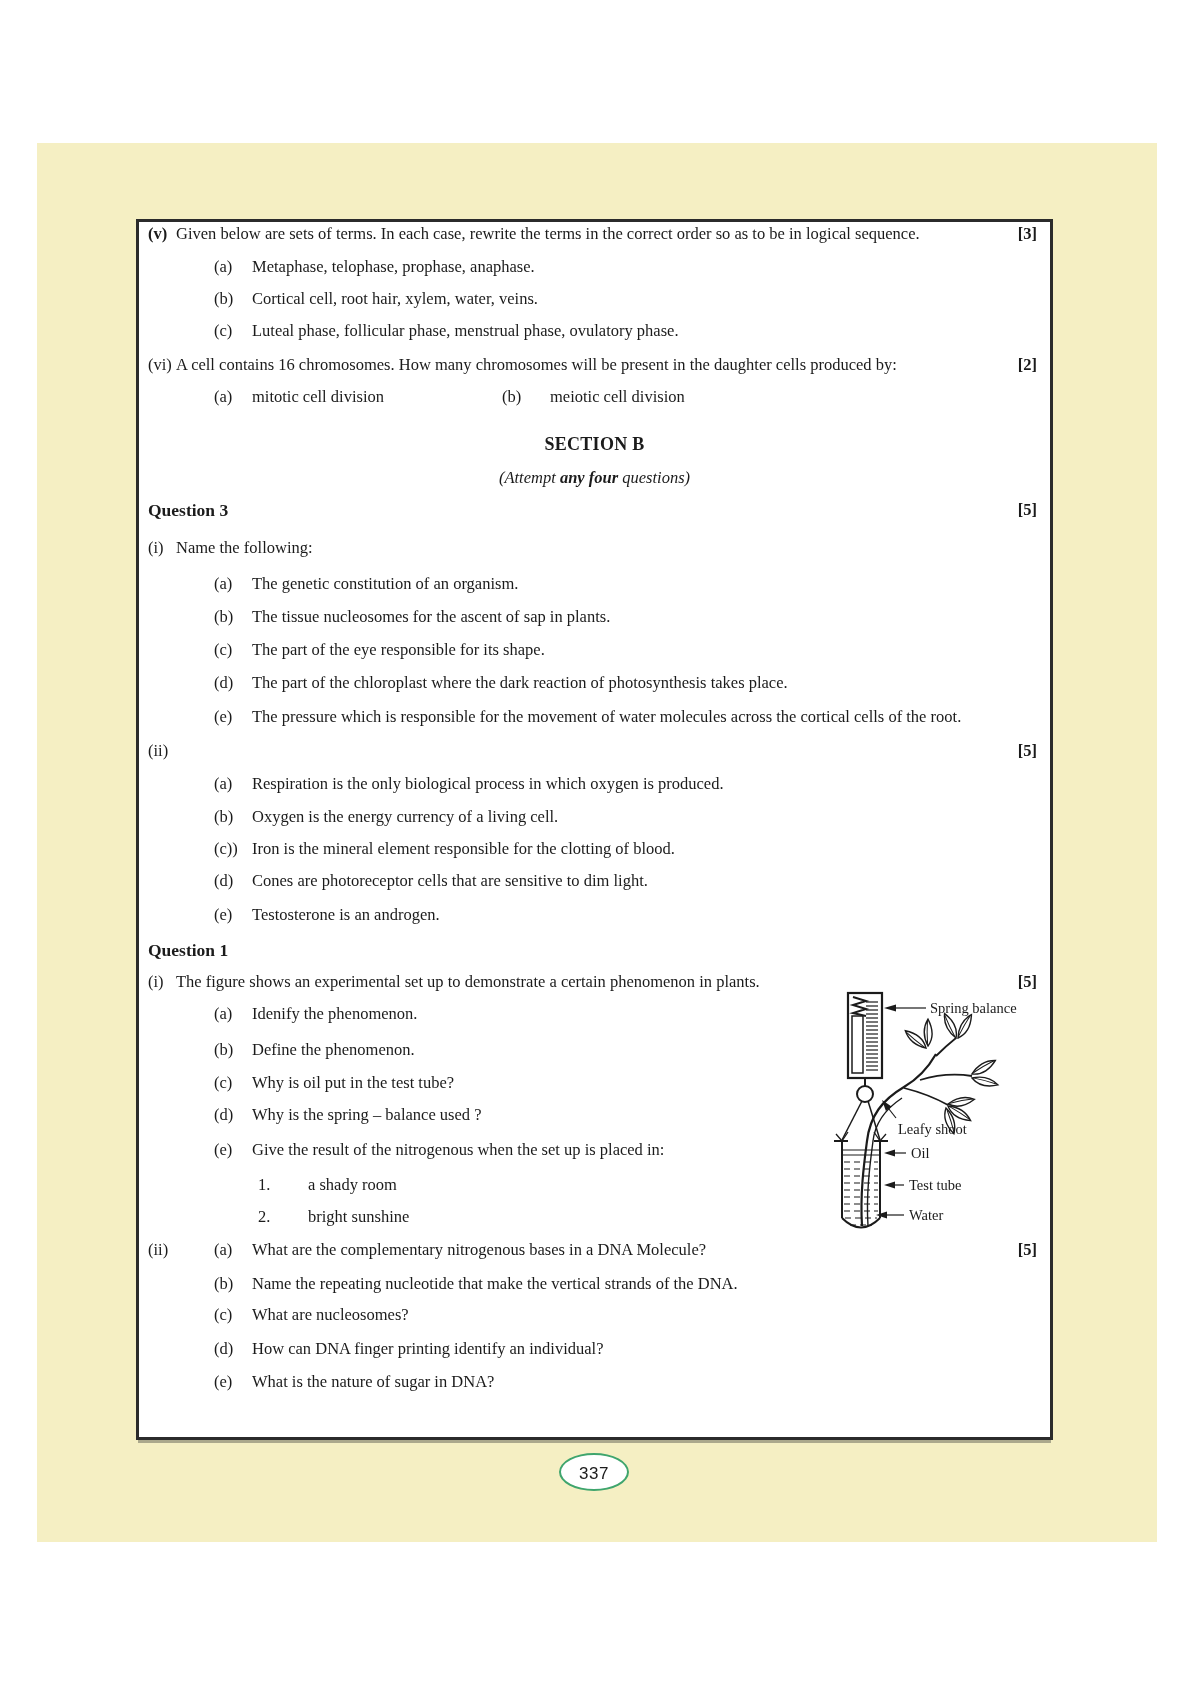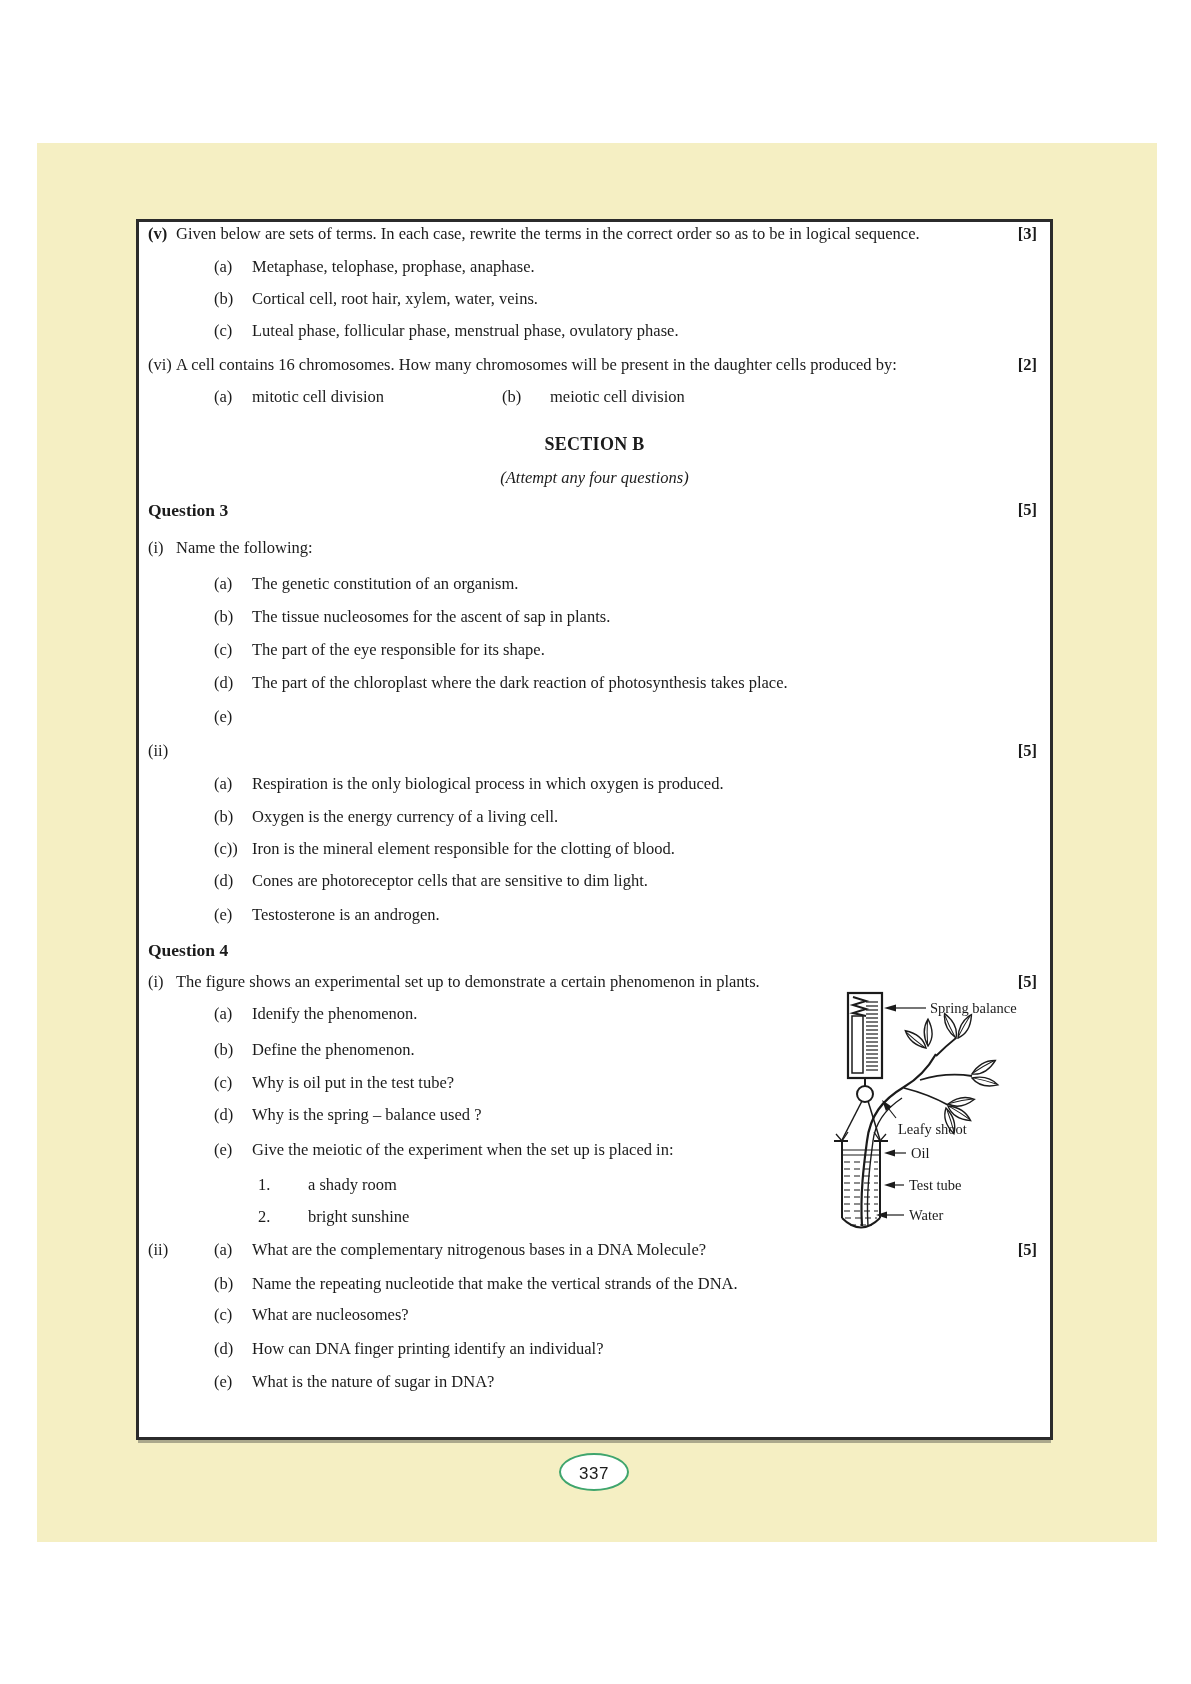--- a/index.html
+++ b/index.html
@@ -17,21 +17,21 @@
   .lab3{position:absolute;left:119px;}
   .txt3{position:absolute;left:169px;}
   .labB{position:absolute;left:363px;}
   .txtB{position:absolute;left:411px;}
   .marks{position:absolute;right:13px;font-weight:bold;}
   .bold{font-weight:bold;}
   .qtitle{position:absolute;left:9px;font-weight:bold;font-size:17.5px;}
   .center{text-align:center;}
   .sectitle{font-weight:bold;font-size:18px;letter-spacing:.3px;}
   .subtitle{font-style:italic;font-size:16.5px;}
-  .subtitle .bi{font-weight:normal;margin-top:17px;}
+  .subtitle .bi{font-weight:bold;margin-top:17px;}
   .fig{position:absolute;left:639px;top:766px;width:280px;height:250px;}
   .fig text{font-family:"Liberation Serif","DejaVu Serif",serif;font-size:14.5px;fill:#1b1b1b;}
   .pagenum{position:absolute;left:522px;top:1310px;width:70px;height:38px;background:#ffffff;
            border:2px solid #3fa56d;border-radius:50%;text-align:center;line-height:38px;
            font-family:"Liberation Sans","DejaVu Sans",sans-serif;font-size:17px;letter-spacing:.5px;box-sizing:border-box;}
 </style>
 </head>
 <body>
 
 <div class="page">
@@ -94,20 +94,21 @@
       <div class="row" style="top:416px">
         <span class="lab2">(c)</span>
         <span class="txt2">The part of the eye responsible for its shape.</span>
       </div>
       <div class="row" style="top:449px">
         <span class="lab2">(d)</span>
         <span class="txt2">The part of the chloroplast where the dark reaction of photosynthesis takes place.</span>
       </div>
       <div class="row" style="top:483px">
         <span class="lab2">(e)</span>
+        <span class="txt2">The pressure which is responsible for the movement of water molecules across the cortical cells of the root.</span>
       </div>
       <div class="row" style="top:517px">
         <span class="lab1">(ii)</span>
         <span class="marks">[5]</span>
       </div>
       <div class="row" style="top:550px">
         <span class="lab2">(a)</span>
         <span class="txt2">Respiration is the only biological process in which oxygen is produced.</span>
       </div>
       <div class="row" style="top:583px">
@@ -121,21 +122,21 @@
       <div class="row" style="top:647px">
         <span class="lab2">(d)</span>
         <span class="txt2">Cones are photoreceptor cells that are sensitive to dim light.</span>
       </div>
       <div class="row" style="top:681px">
         <span class="lab2">(e)</span>
         <span class="txt2">Testosterone is an androgen.</span>
       </div>
 
       <div class="row" style="top:716px">
-        <span class="qtitle">Question 4</span>
+        <span class="qtitle">Question 1</span>
       </div>
       <div class="row" style="top:748px">
         <span class="lab1">(i)</span>
         <span class="txt1">The figure shows an experimental set up to demonstrate a certain phenomenon in plants.</span>
         <span class="marks">[5]</span>
       </div>
       <div class="row" style="top:780px">
         <span class="lab2">(a)</span>
         <span class="txt2">Idenify the phenomenon.</span>
       </div>
@@ -146,21 +147,21 @@
       <div class="row" style="top:849px">
         <span class="lab2">(c)</span>
         <span class="txt2">Why is oil put in the test tube?</span>
       </div>
       <div class="row" style="top:881px">
         <span class="lab2">(d)</span>
         <span class="txt2">Why is the spring – balance used ?</span>
       </div>
       <div class="row" style="top:916px">
         <span class="lab2">(e)</span>
-        <span class="txt2">Give the meiotic of the experiment when the set up is placed in:</span>
+        <span class="txt2">Give the result of the nitrogenous when the set up is placed in:</span>
       </div>
       <div class="row" style="top:951px">
         <span class="lab3">1.</span>
         <span class="txt3">a shady room</span>
       </div>
       <div class="row" style="top:983px">
         <span class="lab3">2.</span>
         <span class="txt3">bright sunshine</span>
       </div>
       <div class="row" style="top:1016px">

